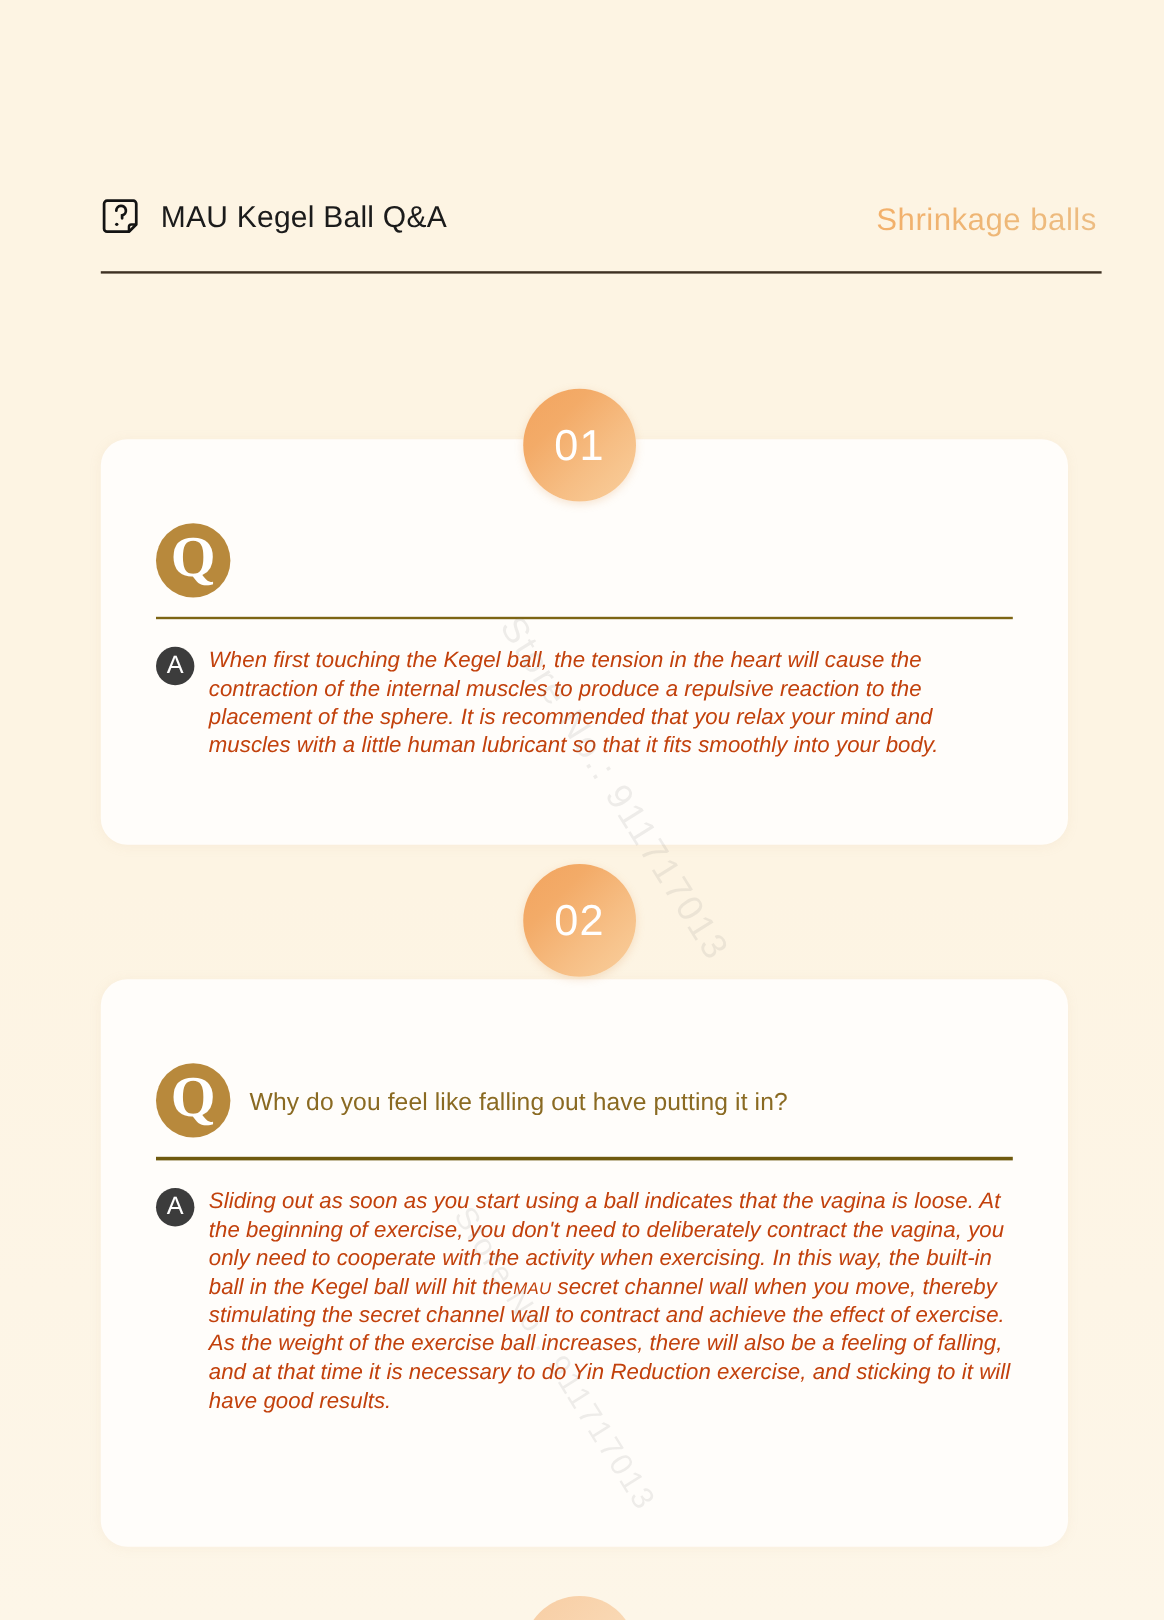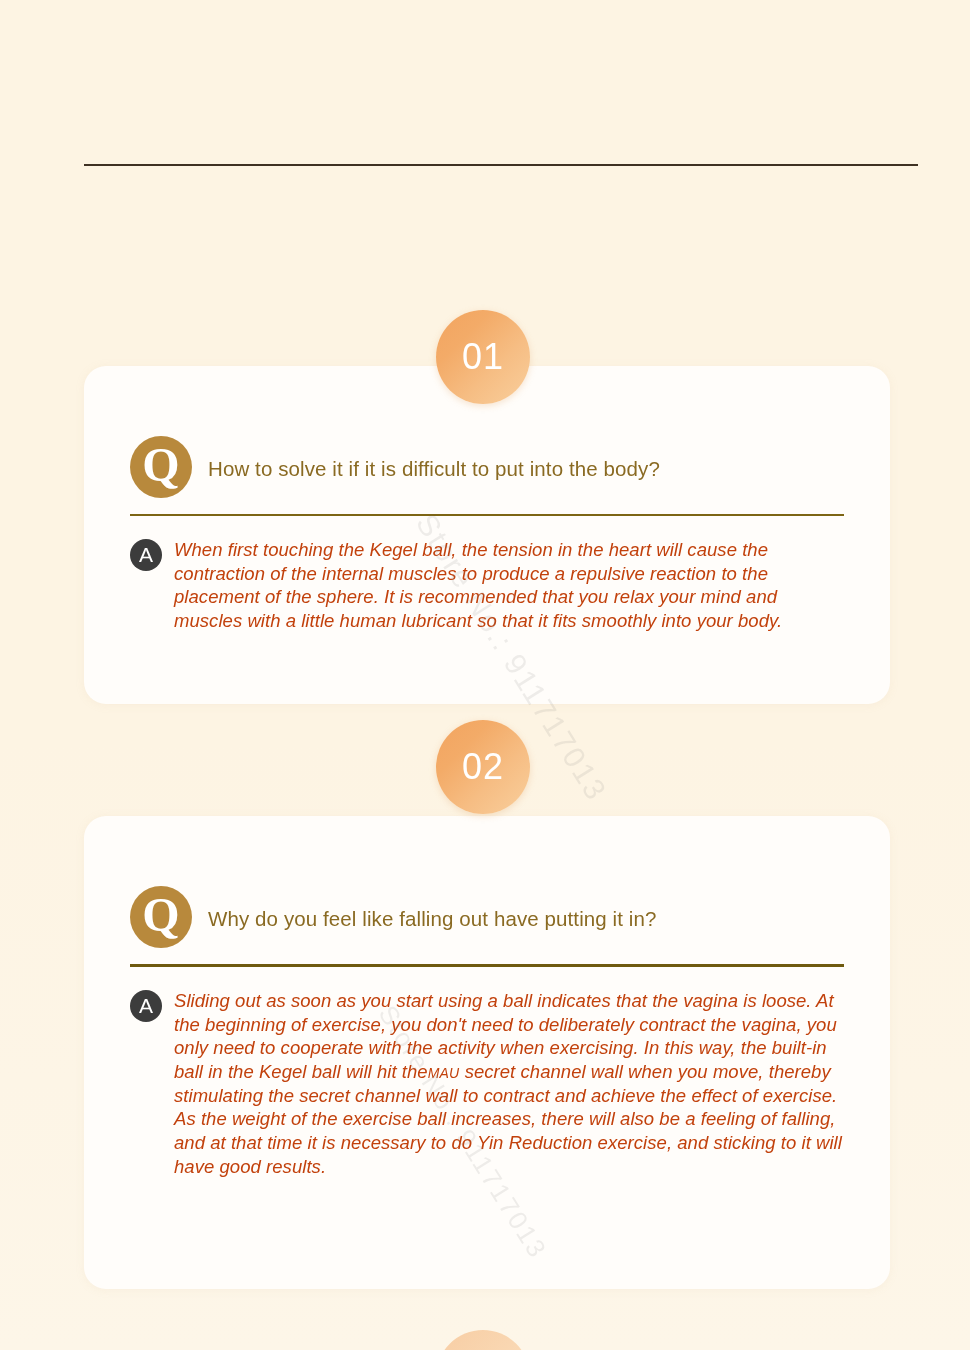--- a/index.html
+++ b/index.html
@@ -99,21 +99,21 @@
     display: flex;
     align-items: center;
     justify-content: center;
     color: #ffffff;
     font-size: 36px;
     font-weight: 400;
     letter-spacing: 1px;
     z-index: 4;
     box-shadow: 0 2px 7px rgba(223,160,100,0.28);
   }
-  .badge-01 { left: 436px; top: 310px; }
+  .badge-01 { left: 436px; top: 324px; }
   .badge-02 { left: 436px; top: 720px; }
 
   .badge-peek {
     position: absolute;
     left: 436px;
     top: 1330px;
     width: 94px;
     height: 94px;
     border-radius: 50%;
     background: linear-gradient(135deg, #f2a45f 0%, #f6bd83 62%, #f9cf9d 100%);
@@ -225,30 +225,41 @@
   }
   .wm-1 { left: 438px; top: 508px; }
   .wm-2 { left: 398px; top: 1000px; font-size: 26px; }
 </style>
 </head>
 <body>
 
 <div class="page"></div>
 
 <div class="header">
+  <div class="header-row">
+    <div class="header-left">
+      <svg class="doc-q-icon" viewBox="0 0 40 40">
+        <path d="M5.5 4.5 h23 a2.6 2.6 0 0 1 2.6 2.6 v18.2 l-6.4 6.4 h-19.2 a2.6 2.6 0 0 1 -2.6 -2.6 v-22 a2.6 2.6 0 0 1 2.6 -2.6 z" fill="none" stroke="#131313" stroke-width="2.4" stroke-linejoin="round"></path>
+        <path d="M31.1 25.3 h-4.3 a2.1 2.1 0 0 0 -2.1 2.1 v4.3" fill="none" stroke="#131313" stroke-width="2.2" stroke-linejoin="round"></path>
+        <path d="M13.6 13.2 a4.2 4.2 0 1 1 5.1 4.1 v2.6" fill="none" stroke="#131313" stroke-width="2.4" stroke-linecap="round"></path>
+        <circle cx="14.0" cy="25.2" r="1.45" fill="#131313"></circle>
+      </svg>
+      <div class="header-title">MAU Kegel Ball Q&amp;A</div>
+    </div>
+    <div class="header-sub">Shrinkage balls</div>
+  </div>
   <div class="header-rule"></div>
 </div>
 
 <div class="badge badge-01">01</div>
 
 <div class="card card-1">
   <div class="card-inner">
     <div class="q-row">
       <div class="q-mark">Q</div>
-      <div class="q-text">How to solve it if it is difficult to put into the body?</div>
     </div>
     <div class="q-divider"></div>
     <div class="a-row">
       <div class="a-mark">A</div>
       <div class="a-text">When first touching the Kegel ball, the tension in the heart will cause the contraction of the internal muscles to produce a repulsive reaction to the placement of the sphere. It is recommended that you relax your mind and muscles with a little human lubricant so that it fits smoothly into your body.</div>
     </div>
   </div>
 </div>
 
 <div class="watermark wm-1">Store No.: 911717013</div>

